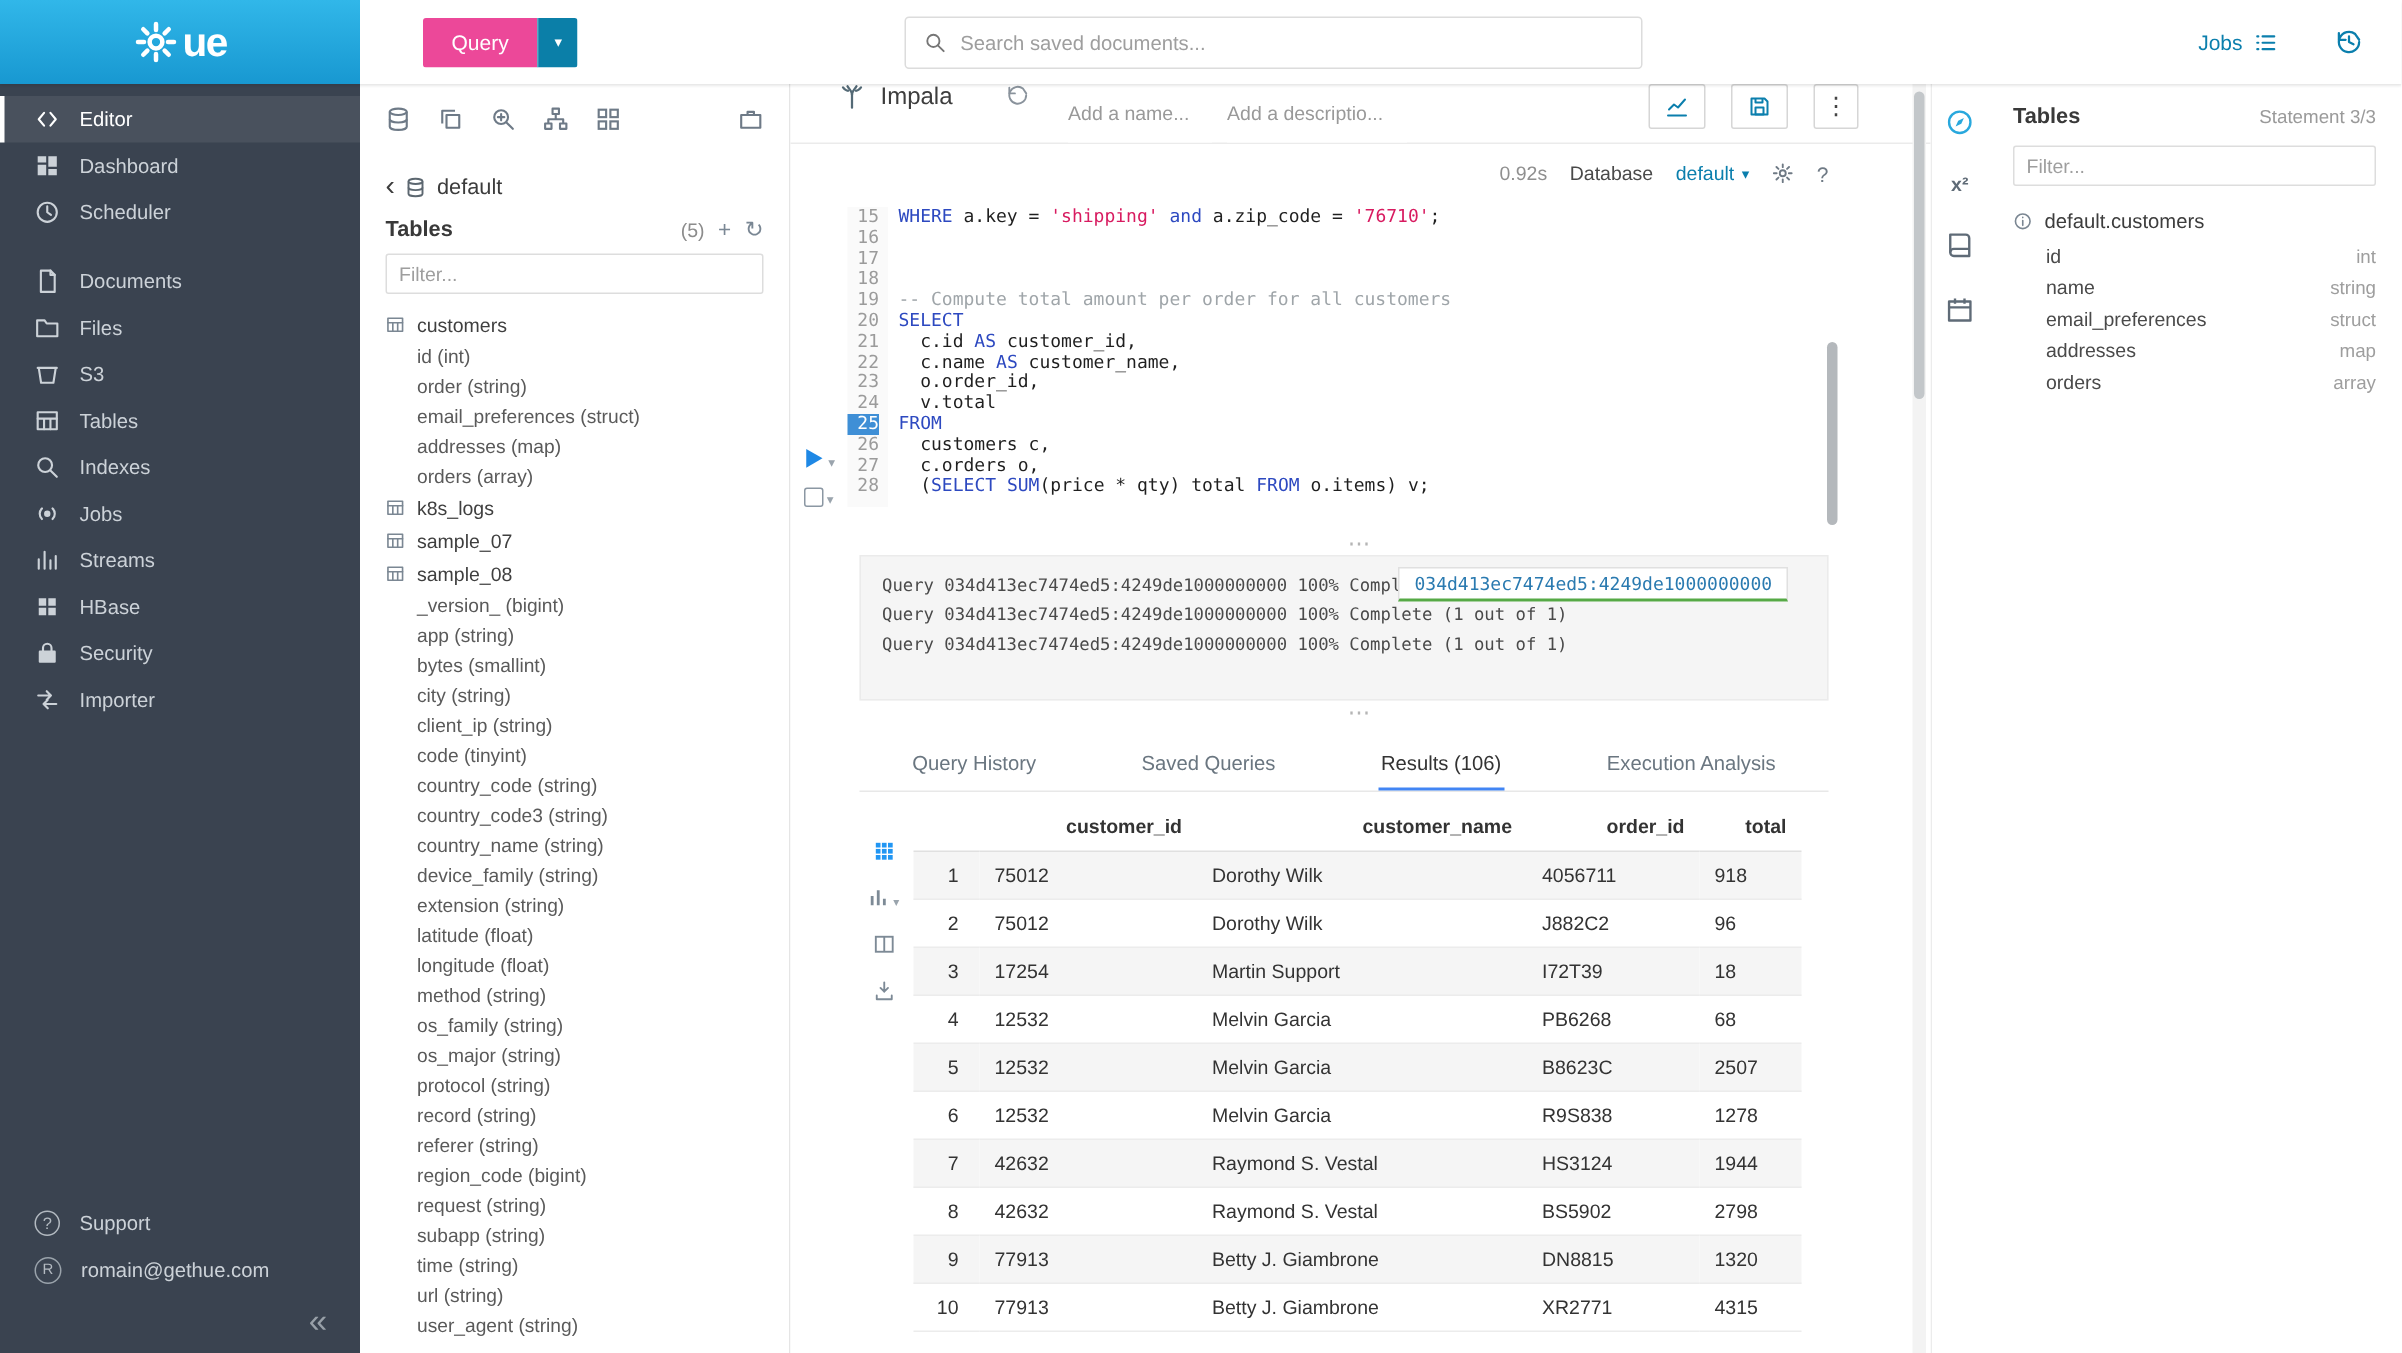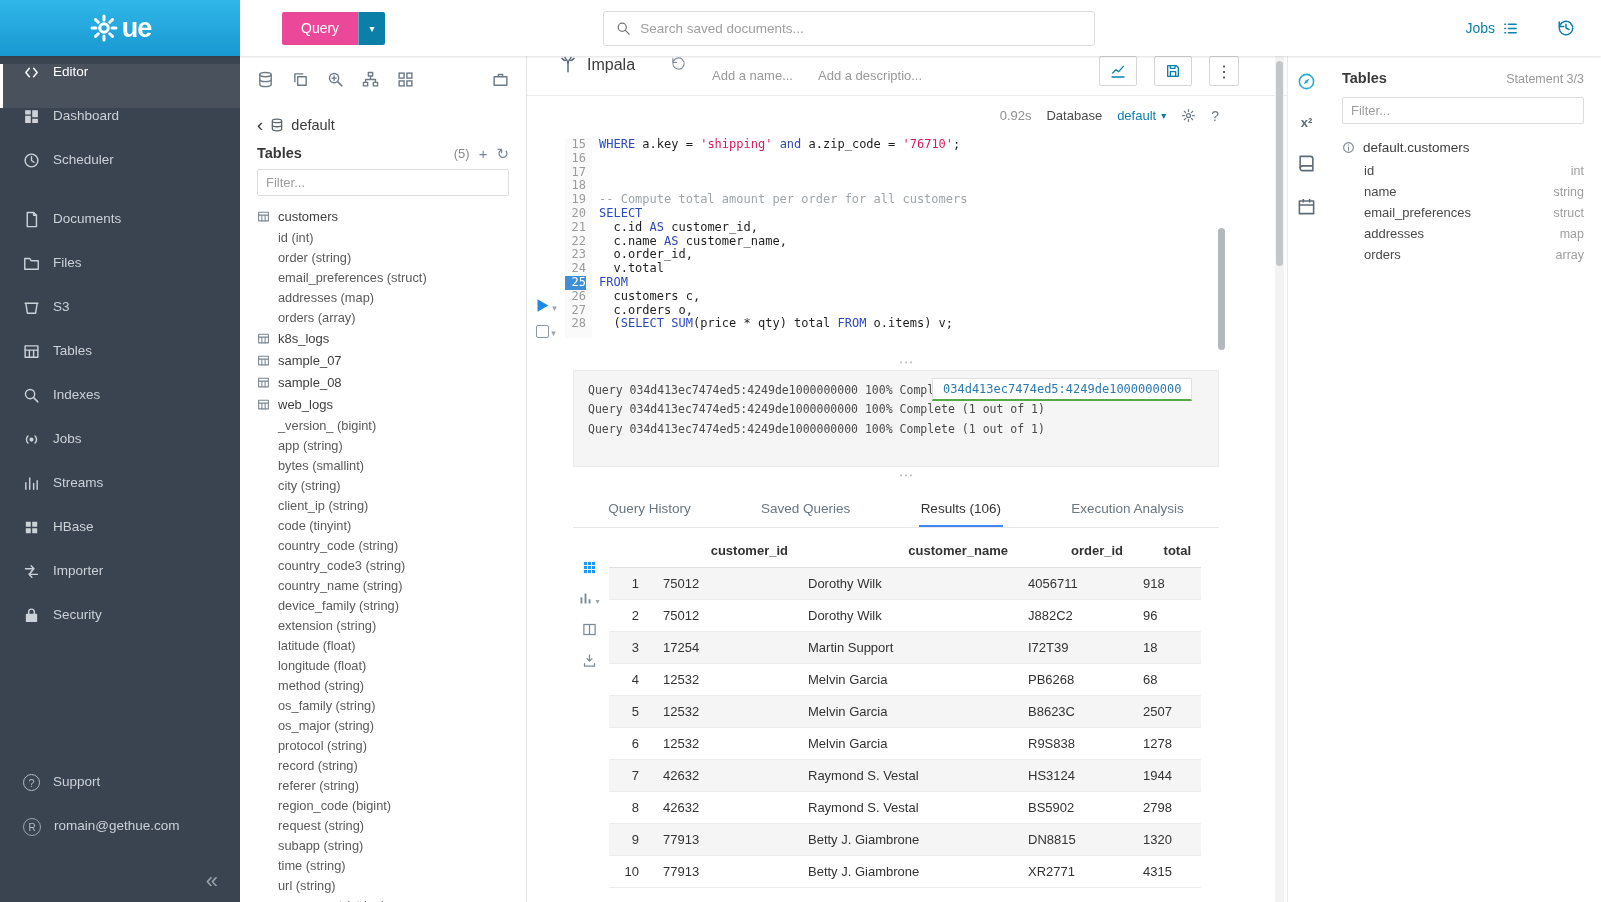--- a/index.html
+++ b/index.html
@@ -25,21 +25,21 @@
   .jobs-link{display:flex;align-items:center;gap:7px;color:#0b7fad;font-size:14px;cursor:pointer}
   .jobs-link svg{width:17px;height:17px}
   .top-history{color:#0b7fad;cursor:pointer}
   .top-history svg{width:18px;height:18px}
 
   
   .body{flex:1;display:flex;min-height:0}
 
   
   .sidebar{width:240px;flex-shrink:0;background:#3a4350;display:flex;flex-direction:column;padding-top:8px;color:#ccd2d8}
-  .side-item{height:44px;display:flex;align-items:flex-start;padding-left:23px;gap:13px;font-size:13.5px;cursor:pointer}
+  .side-item{height:31px;display:flex;align-items:center;padding-left:23px;gap:13px;font-size:13.5px;cursor:pointer}
   .side-item.active{background:rgba(255,255,255,.08);box-shadow:inset 3px 0 0 #fff;color:#fff}
   .side-item.gap{margin-top:15px}
   .s-ic{display:inline-flex;color:inherit}
   .s-ic svg{width:17px;height:17px}
   .s-ic.sm svg{width:13px;height:13px}
   .sidebar-footer{margin-top:auto;padding-bottom:10px}
   .help-circle{width:17px;height:17px;border:1.5px solid #b3bac1;border-radius:50%;display:inline-flex;align-items:center;justify-content:center;font-size:11px;color:#b3bac1}
   .avatar{width:18px;height:18px;border:1.5px solid #9aa3ab;border-radius:50%;display:inline-flex;align-items:center;justify-content:center;font-size:10px;color:#b3bac1}
   .collapse-row{text-align:right;padding:8px 22px 0 0}
   .collapse-btn{font-size:22px;color:#98a0a8;cursor:pointer;line-height:1}
@@ -297,33 +297,33 @@
             <span class="s-ic">
               <svg viewBox="0 0 24 24" fill="currentColor" stroke="none">
                 <path d="M4 4h7v7H4zM13 4h7v7h-7zM4 13h7v7H4zM13 13h7v7h-7z"></path>
               </svg>
             </span>
             <span class="lbl">HBase</span>
           </div>
           <div class="side-item">
             <span class="s-ic">
               <svg viewBox="0 0 24 24" fill="none" stroke="currentColor" stroke-width="2" stroke-linecap="round" stroke-linejoin="round">
-                <path d="M3.5 8h12M11.5 4l4 4-4 4M20.5 16h-12M12.5 12l-4 4 4 4"></path>
-              </svg>
-            </span>
-            <span class="lbl">Importer</span>
-          </div>
-          <div class="side-item">
-            <span class="s-ic">
-              <svg viewBox="0 0 24 24" fill="none" stroke="currentColor" stroke-width="2" stroke-linecap="round" stroke-linejoin="round">
                 <rect x="5" y="10.5" width="14" height="9.5" fill="currentColor"></rect>
                 <path d="M8 10.5V7a4 4 0 0 1 8 0v3.5"></path>
               </svg>
             </span>
             <span class="lbl">Security</span>
+          </div>
+          <div class="side-item">
+            <span class="s-ic">
+              <svg viewBox="0 0 24 24" fill="none" stroke="currentColor" stroke-width="2" stroke-linecap="round" stroke-linejoin="round">
+                <path d="M3.5 8h12M11.5 4l4 4-4 4M20.5 16h-12M12.5 12l-4 4 4 4"></path>
+              </svg>
+            </span>
+            <span class="lbl">Importer</span>
           </div>
         </div>
       <div class="sidebar-footer">
         <div class="side-item">
           <span class="help-circle">?</span>
           <span class="lbl">Support</span>
         </div>
         <div class="side-item">
           <span class="avatar">R</span>
           <span class="lbl">romain@gethue.com</span>
@@ -432,29 +432,20 @@
             <span>sample_07</span>
           </div>
           <div class="db-table">
             <span class="s-ic sm">
               <svg viewBox="0 0 24 24" fill="none" stroke="currentColor" stroke-width="2" stroke-linecap="round" stroke-linejoin="round">
                 <rect x="3" y="4" width="18" height="16"></rect>
                 <path d="M3 9.5h18M9 9.5V20M15 9.5V20"></path>
               </svg>
             </span>
             <span>sample_08</span>
-          </div>
-          <div class="db-table">
-            <span class="s-ic sm">
-              <svg viewBox="0 0 24 24" fill="none" stroke="currentColor" stroke-width="2" stroke-linecap="round" stroke-linejoin="round">
-                <rect x="3" y="4" width="18" height="16"></rect>
-                <path d="M3 9.5h18M9 9.5V20M15 9.5V20"></path>
-              </svg>
-            </span>
-            <span>web_logs</span>
           </div>
           <div class="db-col">_version_ (bigint)</div>
           <div class="db-col">app (string)</div>
           <div class="db-col">bytes (smallint)</div>
           <div class="db-col">city (string)</div>
           <div class="db-col">client_ip (string)</div>
           <div class="db-col">code (tinyint)</div>
           <div class="db-col">country_code (string)</div>
           <div class="db-col">country_code3 (string)</div>
           <div class="db-col">country_name (string)</div>

